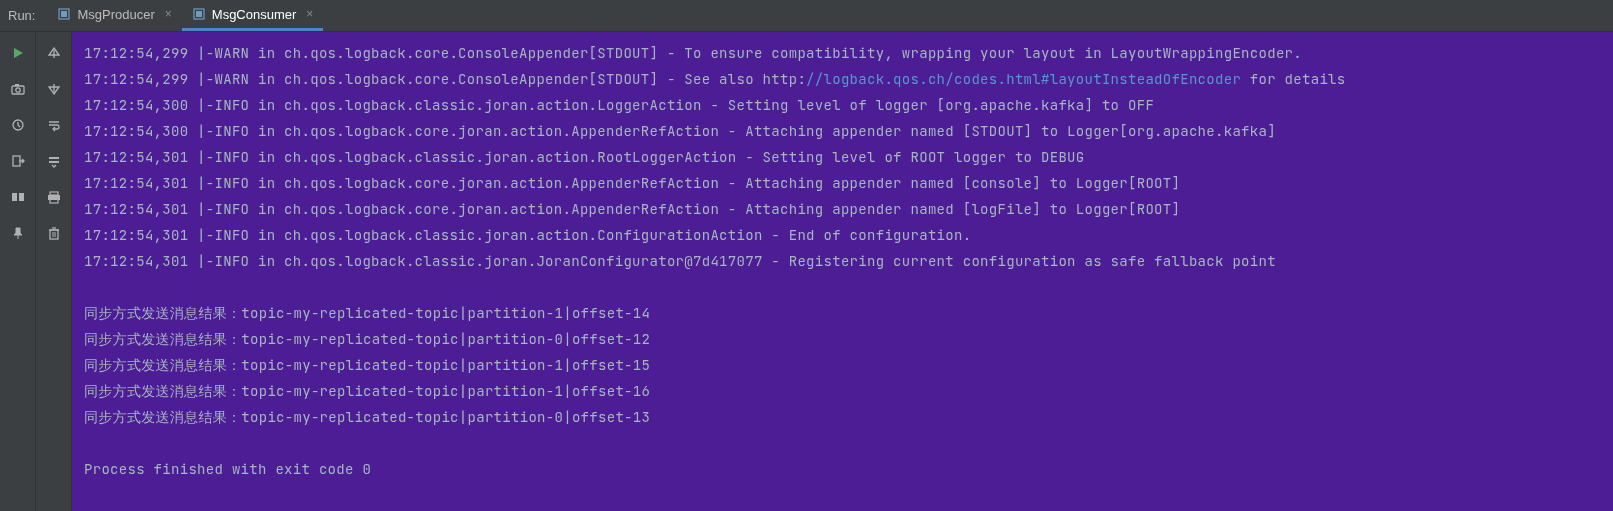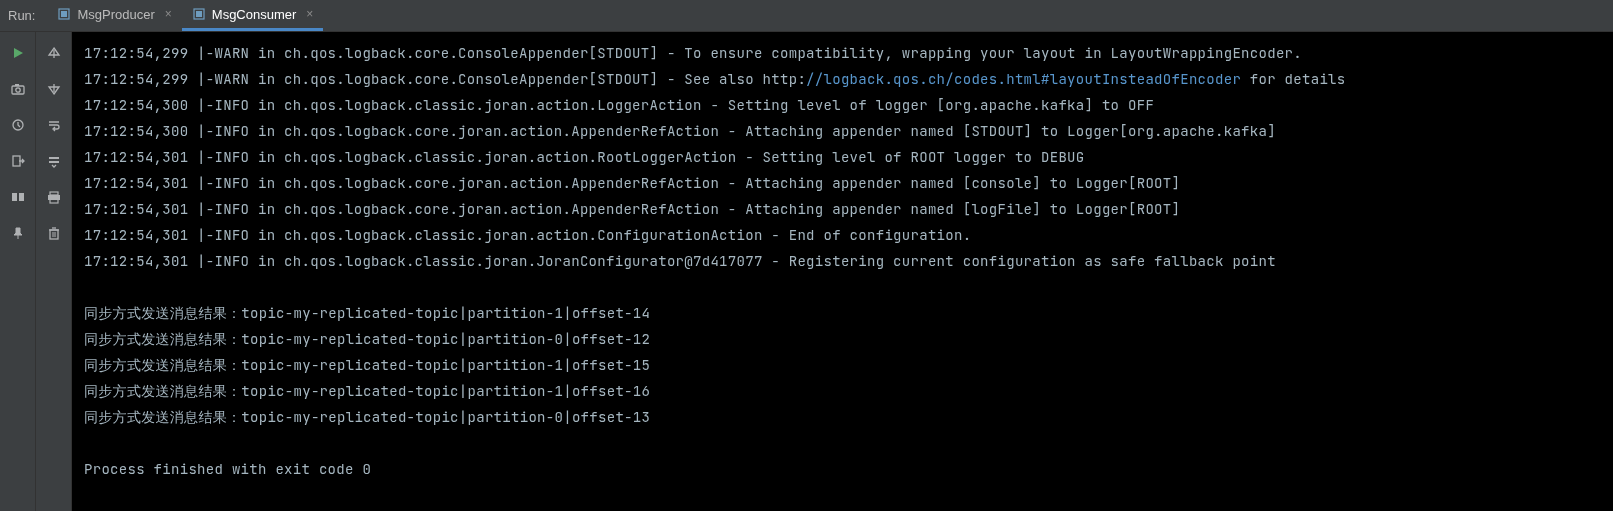--- a/index.html
+++ b/index.html
@@ -83,21 +83,21 @@
       width: 22px;
       height: 22px;
       display: flex;
       align-items: center;
       justify-content: center;
       cursor: pointer;
       color: #afb1b3;
     }
     .console {
       flex: 1;
-      background: #000000;
+      background: #4c1d95;
       padding: 8px 12px;
       font-family: "Consolas", "JetBrains Mono", monospace;
       font-size: 14px;
       line-height: 26px;
       color: #a5b6c0;
       white-space: pre;
       overflow: hidden;
       letter-spacing: 0.3px;
     }
     .console-line {

